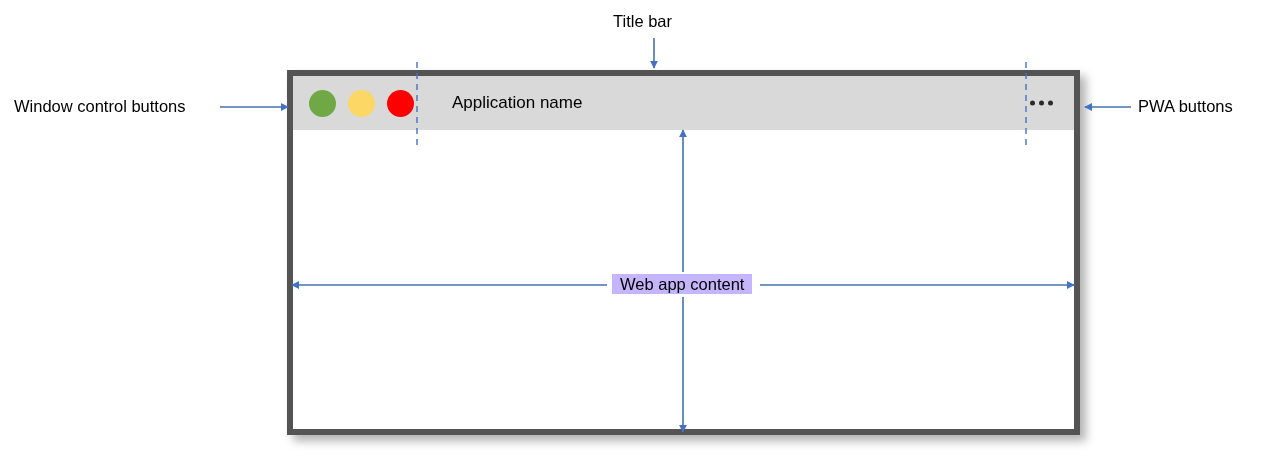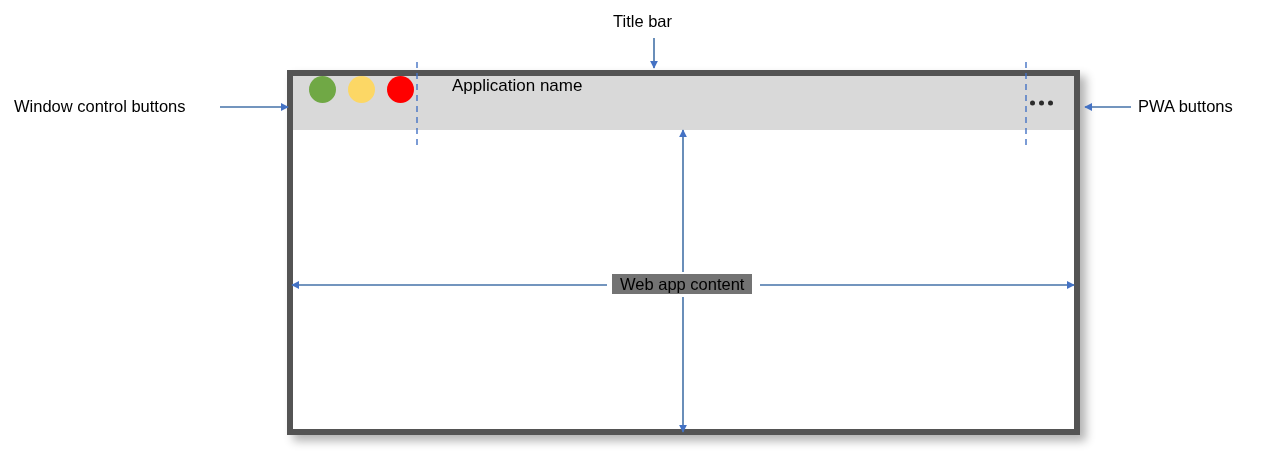--- a/index.html
+++ b/index.html
@@ -23,21 +23,21 @@
     position: absolute;
     color: #000000;
     font-size: 16.5px;
     line-height: 20px;
     white-space: nowrap;
     font-family: "Liberation Sans", sans-serif;
   }
   #label-title-bar   { left: 613px; top: 11px; }
   #label-window-ctl  { left: 14px;  top: 96px; }
   #label-pwa         { left: 1138px; top: 96px; }
-  #label-web-content { left: 612px; top: 274px; background: #737373; padding: 0 8px; }
+  #label-web-content { left: 612px; top: 274px; background: #c4b5fd; padding: 0 8px; }
 
   
   #annot {
     position: absolute;
     left: 0; top: 0;
     width: 1265px;
     height: 469px;
     pointer-events: none;
   }
 
@@ -51,21 +51,21 @@
     box-sizing: border-box;
     border: 6px solid #545454;
     background: #ffffff;
     box-shadow: 6px 6px 9px rgba(0,0,0,0.30);
   }
   #title-bar {
     position: relative;
     height: 54px;
     background: #d9d9d9;
     display: flex;
-    align-items: flex-start;
+    align-items: center;
   }
   #window-controls {
     display: flex;
     align-items: center;
     gap: 12px;
     margin-left: 16px;
   }
   .ctl-dot {
     width: 27px;
     height: 27px;

